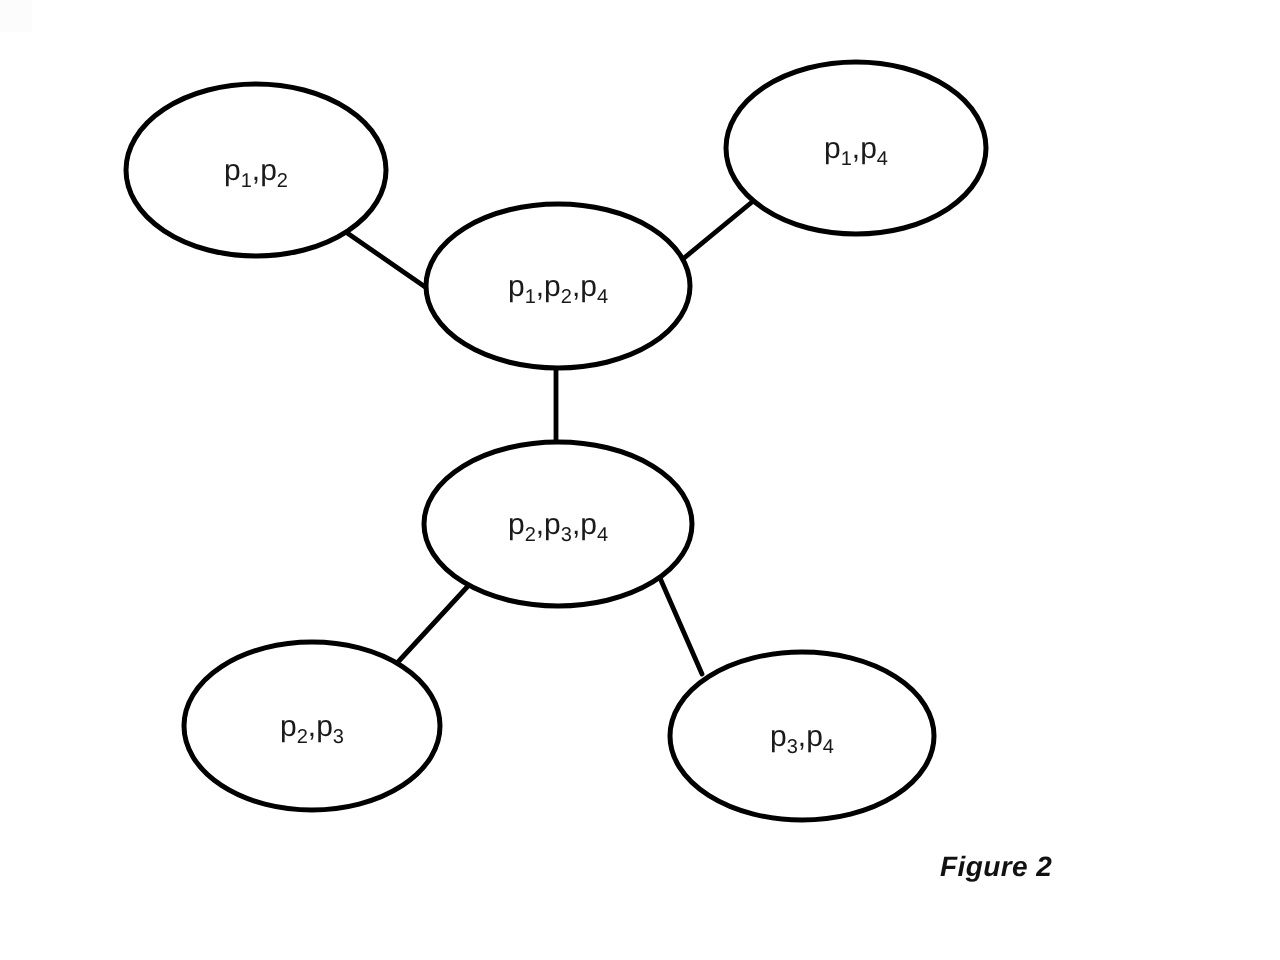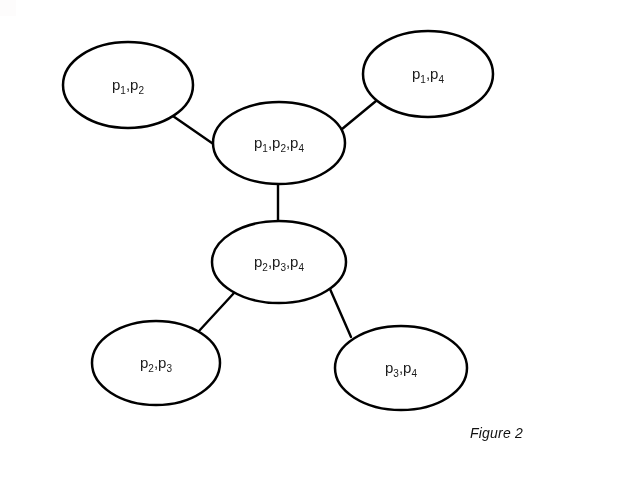--- a/index.html
+++ b/index.html
@@ -26,21 +26,21 @@
     position: absolute;
     left: 0;
     top: 0;
   }
   #figure-caption {
     position: absolute;
     left: 470px;
     top: 425px;
     font-family: "Liberation Sans", sans-serif;
     font-size: 14px;
-    font-weight: normal;
+    font-weight: bold;
     font-style: italic;
     color: #111111;
     letter-spacing: 0.2px;
   }
 </style>
 </head>
 <body>
 
 <div id="stage">
   <div id="corner-artifact" style="background: rgb(253, 252, 252);"></div>

